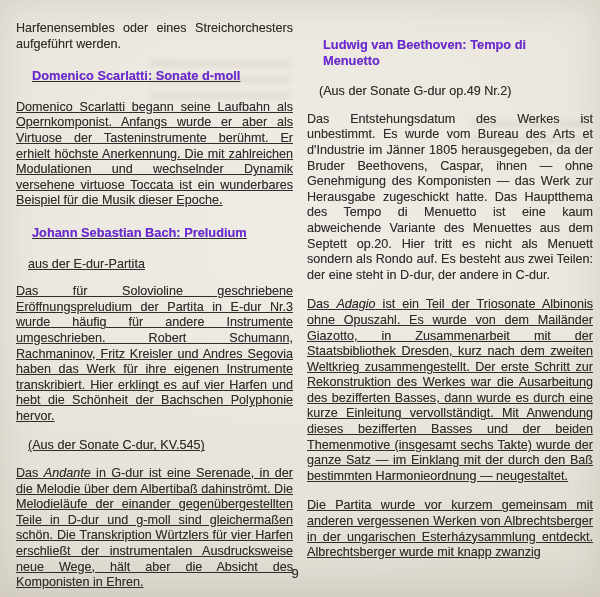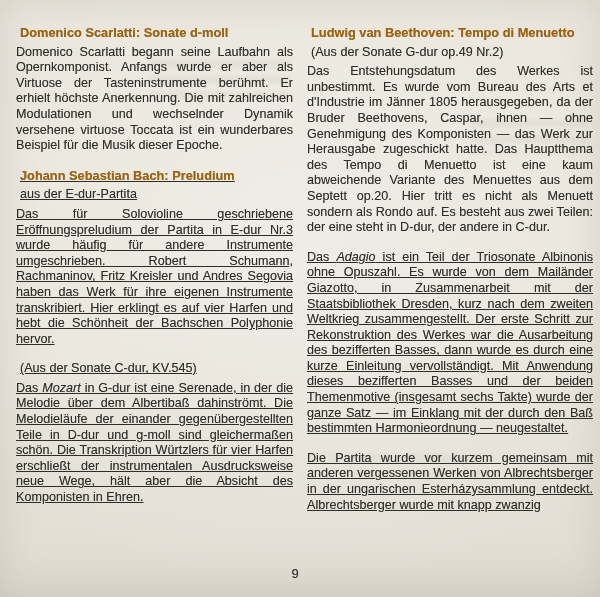--- a/index.html
+++ b/index.html
@@ -35,29 +35,29 @@
     color: #2f2d2a;
     font-size: 12.6px;
     line-height: 15.6px;
     text-align: justify;
     text-shadow: 0 0 0.5px rgba(60,55,48,0.45);
   }
   .col-left  { left: 16px;  width: 277px; }
   .col-right { left: 307px; width: 286px; }
   .section + .section { margin-top: 14px; text-decoration: underline; }
   .section h3 {
-    margin: 4px;
+    margin: 16px;
     font-size: 12.8px;
     line-height: 15.6px;
     font-weight: bold;
-    color: #a16207;
+    color: #6d28d9;
     text-align: left;
   }
   .section .subtitle {
-    margin: 4px;
+    margin: 12px;
     text-align: left;
   }
   .section p {
     margin: 0;
   }
   .section p i { font-style: italic; }
   .page-number {
     position: absolute;
     top: 566px;
     left: 0;
@@ -84,31 +84,34 @@
 </head>
 <body>
 
 <div class="paper"></div>
 <div class="showthrough st-1"></div>
 <div class="showthrough st-2"></div>
 <div class="showthrough st-3"></div>
 
 <div class="col col-left">
     <section class="section">
+      <p>Harfenensembles oder eines Streichorchesters aufgeführt werden.</p>
+    </section>
+    <section class="section">
       <h3>Domenico Scarlatti: Sonate d-moll</h3>
       <p>Domenico Scarlatti begann seine Laufbahn als Opernkomponist. Anfangs wurde er aber als Virtuose der Tasteninstrumente berühmt. Er erhielt höchste Anerkennung. Die mit zahlreichen Modulationen und wechselnder Dynamik versehene virtuose Toccata ist ein wunderbares Beispiel für die Musik dieser Epoche.</p>
     </section>
     <section class="section">
       <h3>Johann Sebastian Bach: Preludium</h3>
       <div class="subtitle">aus der E-dur-Partita</div>
       <p>Das für Solovioline geschriebene Eröffnungspreludium der Partita in E-dur Nr.3 wurde häufig für andere Instrumente umgeschrieben. Robert Schumann, Rachmaninov, Fritz Kreisler und Andres Segovia haben das Werk für ihre eigenen Instrumente transkribiert. Hier erklingt es auf vier Harfen und hebt die Schönheit der Bachschen Polyphonie hervor.</p>
     </section>
     <section class="section">
       <div class="subtitle">(Aus der Sonate C-dur, KV.545)</div>
-      <p>Das <i>Mozart</i> in G-dur ist eine Serenade, in der die Melodie über dem Albertibaß dahinströmt. Die Melodieläufe der einander gegenübergestellten Teile in D-dur und g-moll sind gleichermaßen schön. Die Transkription Würtzlers für vier Harfen erschließt der instrumentalen Ausdrucksweise neue Wege, hält aber die Absicht des Komponisten in Ehren.</p>
+      <p>Das <i>Andante</i> in G-dur ist eine Serenade, in der die Melodie über dem Albertibaß dahinströmt. Die Melodieläufe der einander gegenübergestellten Teile in D-dur und g-moll sind gleichermaßen schön. Die Transkription Würtzlers für vier Harfen erschließt der instrumentalen Ausdrucksweise neue Wege, hält aber die Absicht des Komponisten in Ehren.</p>
     </section>
   </div>
 <div class="col col-right">
     <section class="section">
       <h3>Ludwig van Beethoven: Tempo di Menuetto</h3>
       <div class="subtitle">(Aus der Sonate G-dur op.49 Nr.2)</div>
       <p>Das Entstehungsdatum des Werkes ist unbestimmt. Es wurde vom Bureau des Arts et d'Industrie im Jänner 1805 herausgegeben, da der Bruder Beethovens, Caspar, ihnen — ohne Genehmigung des Komponisten — das Werk zur Herausgabe zugeschickt hatte. Das Hauptthema des Tempo di Menuetto ist eine kaum abweichende Variante des Menuettes aus dem Septett op.20. Hier tritt es nicht als Menuett sondern als Rondo auf. Es besteht aus zwei Teilen: der eine steht in D-dur, der andere in C-dur.</p>
     </section>
     <section class="section">
       <p>Das <i>Adagio</i> ist ein Teil der Triosonate Albinonis ohne Opuszahl. Es wurde von dem Mailänder Giazotto, in Zusammenarbeit mit der Staatsbibliothek Dresden, kurz nach dem zweiten Weltkrieg zusammengestellt. Der erste Schritt zur Rekonstruktion des Werkes war die Ausarbeitung des bezifferten Basses, dann wurde es durch eine kurze Einleitung vervollständigt. Mit Anwendung dieses bezifferten Basses und der beiden Themenmotive (insgesamt sechs Takte) wurde der ganze Satz — im Einklang mit der durch den Baß bestimmten Harmonieordnung — neugestaltet.</p>

